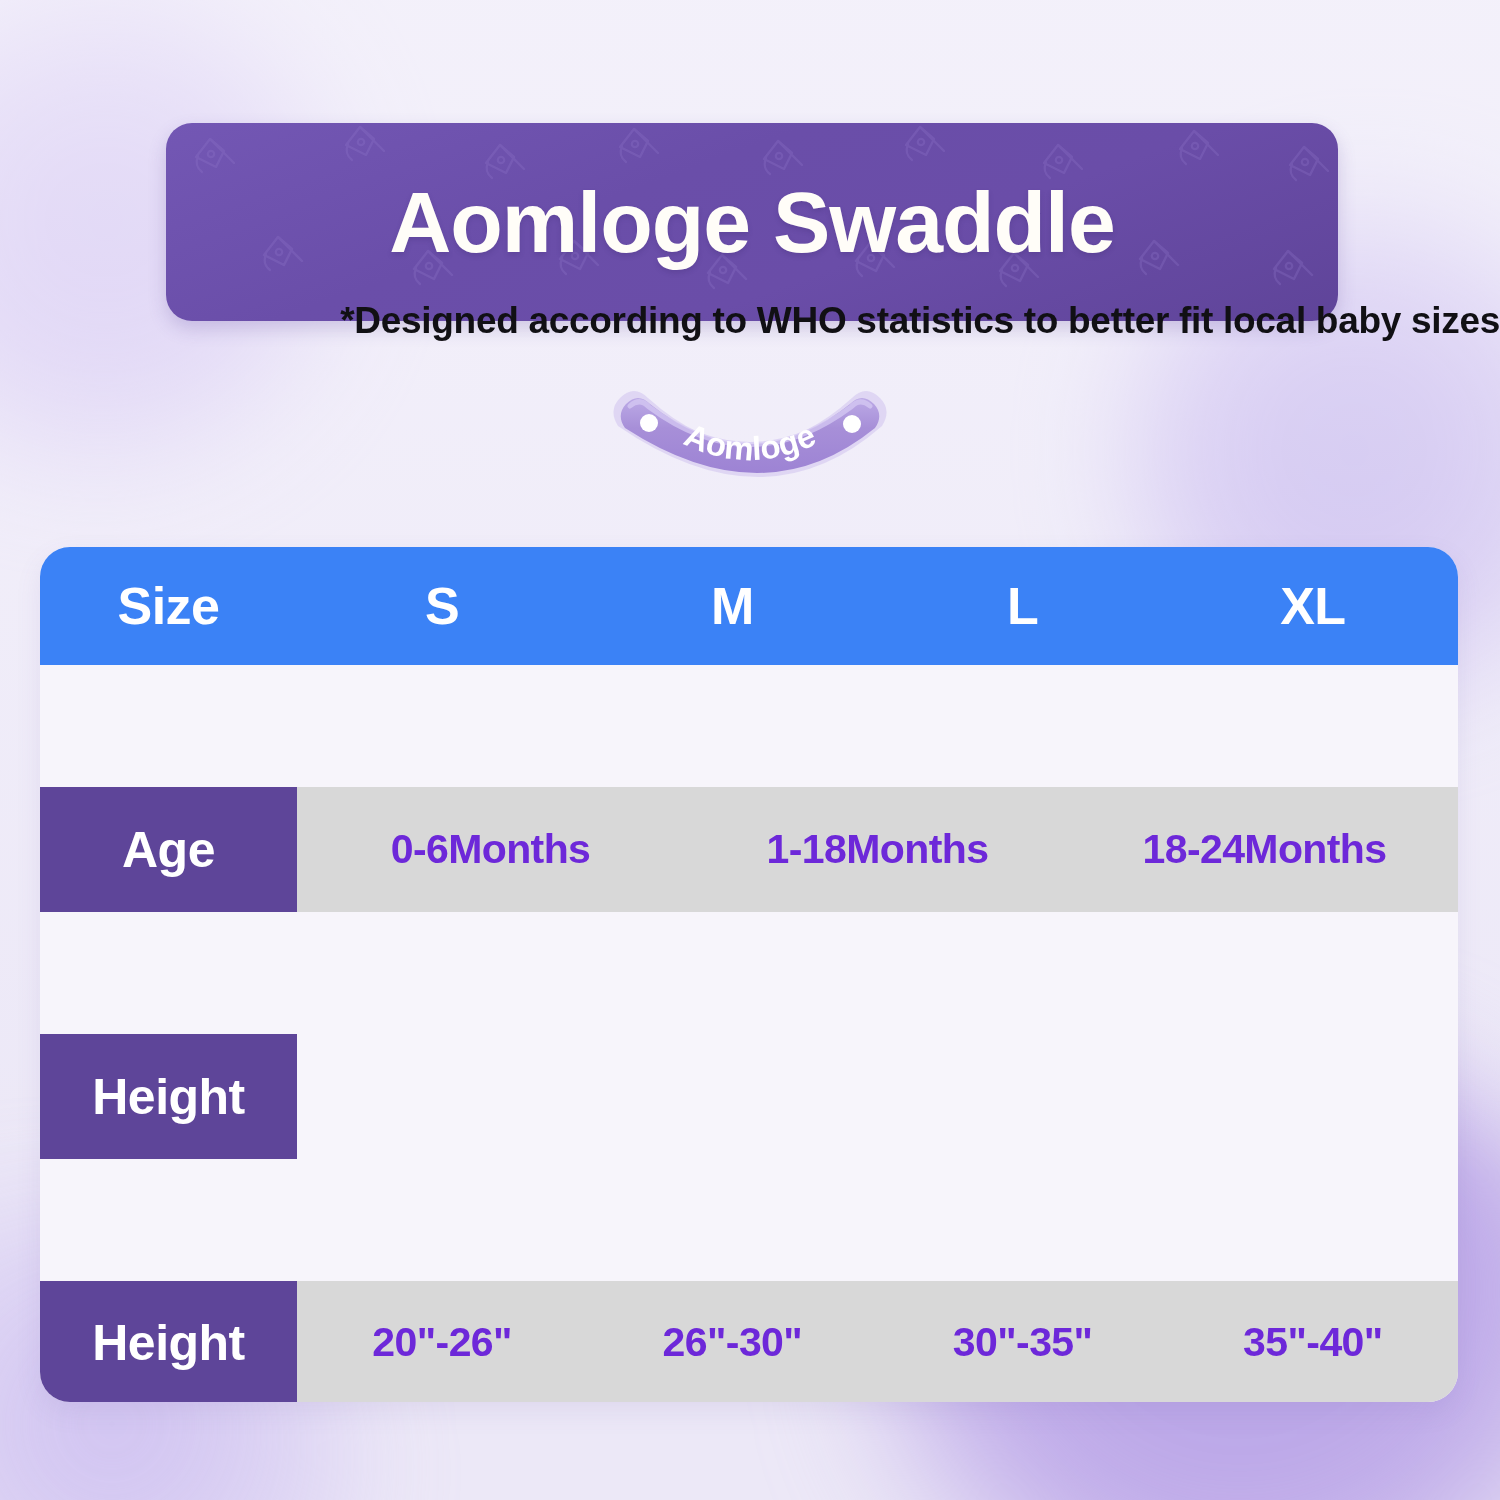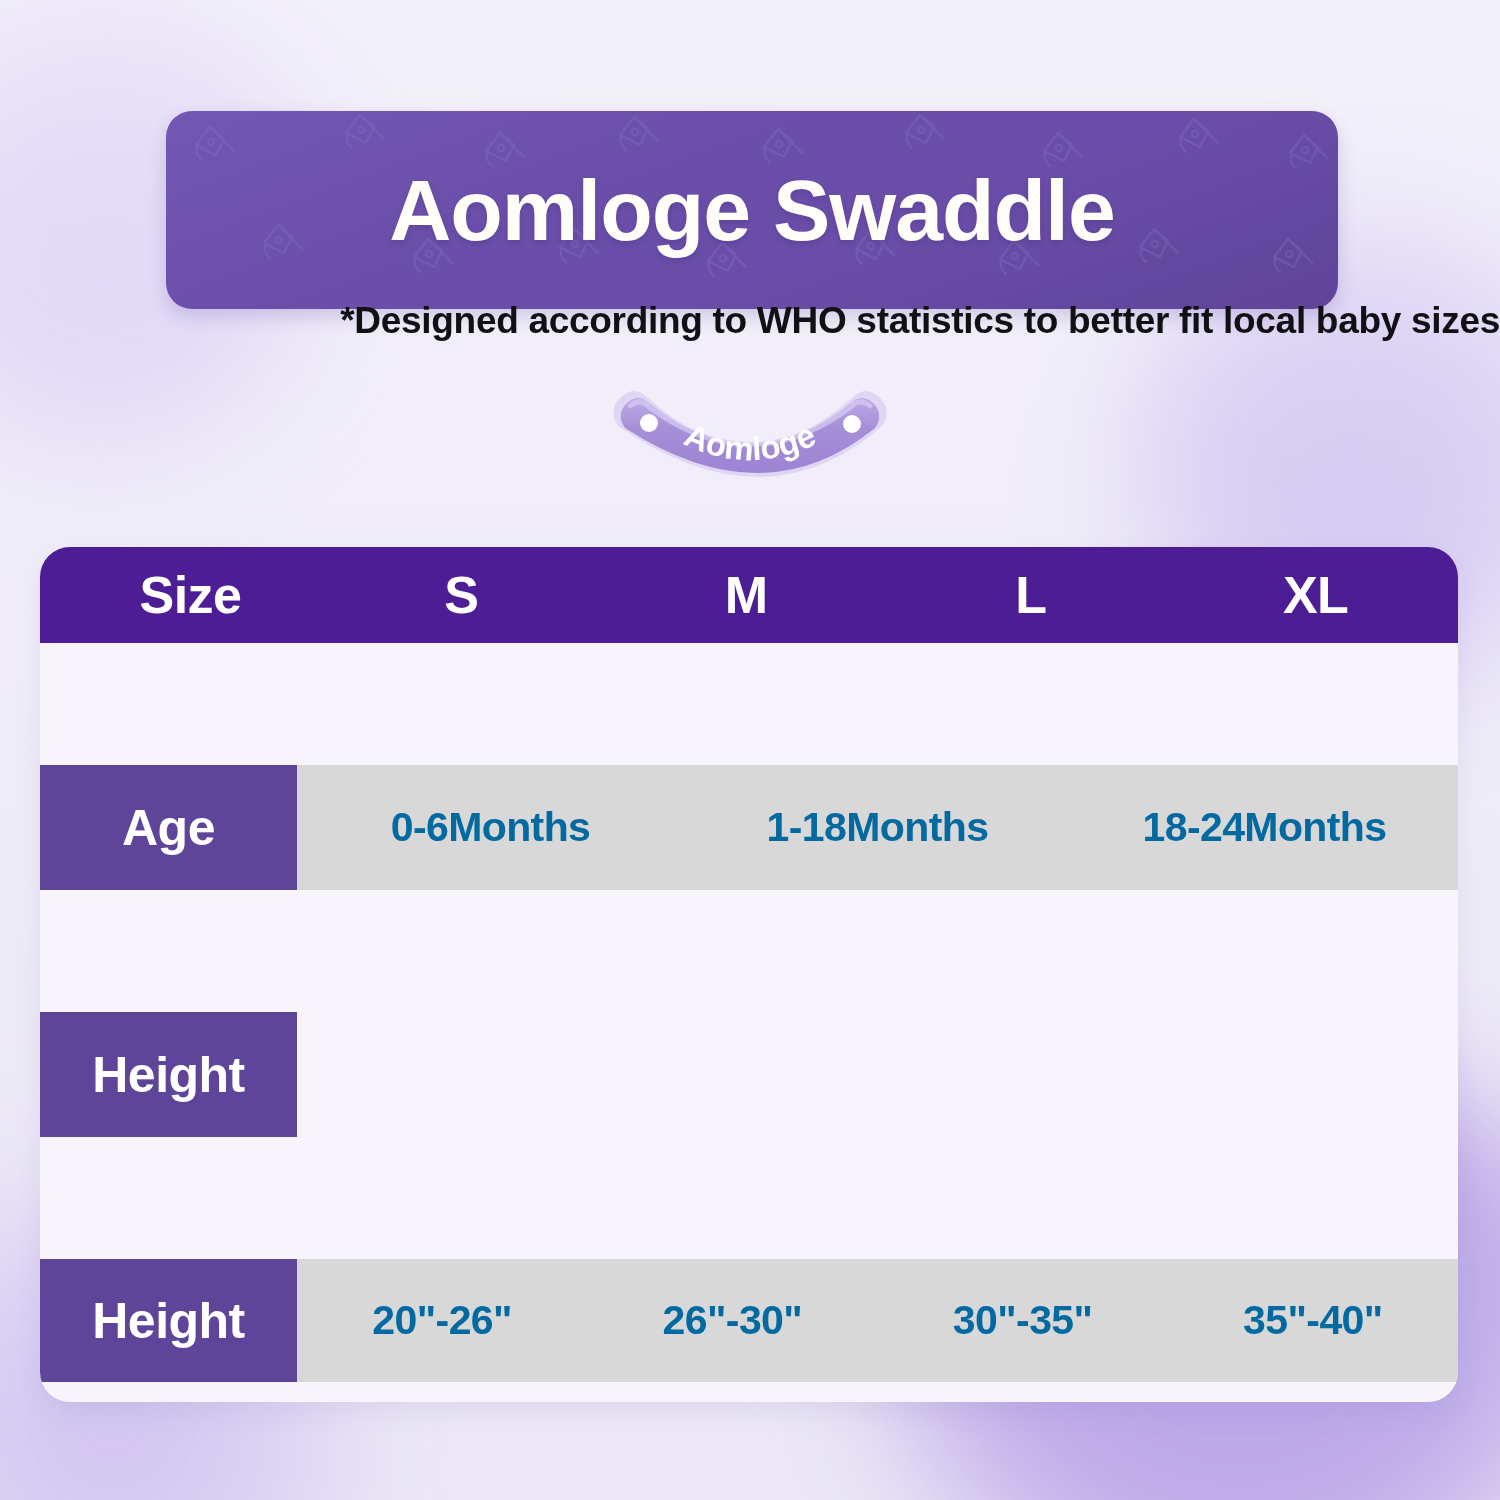--- a/index.html
+++ b/index.html
@@ -63,21 +63,21 @@
   .page {
     position: relative;
     z-index: 2;
     width: 1500px;
     height: 1500px;
   }
 
   
   .banner {
     position: absolute;
-    left: 166px; top: 111px;
+    left: 166px; top: 123px;
     width: 1172px; height: 198px;
     border-radius: 26px;
     background:
       linear-gradient(160deg, #7357b4 0%, #6a4ea9 38%, #6a4da8 62%, #5f4499 100%);
     box-shadow: 0 8px 18px rgba(93,67,153,.22);
     overflow: hidden;
   }
   .banner-pattern {
     position: absolute;
     inset: 0;
@@ -124,23 +124,22 @@
     border-radius: 30px;
     overflow: hidden;
     background: #f7f5fb;
     box-shadow: 0 10px 26px rgba(110,88,170,.10);
   }
   .row {
     display: flex;
     width: 100%;
   }
   .row-header {
-    height: 96px;
-    background: #4c1d95;
-    padding-left: 22px;
+    height: 118px;
+    background: #3b82f6;
   }
   .row-spacer {
     height: 122px;
     background: #f7f5fb;
   }
   .row-data {
     height: 125px;
   }
   .row-data.last { height: 123px; }
 
@@ -163,21 +162,21 @@
   }
   .row-data .cells { background: #d8d8d8; }
 
   .cell {
     flex: 1 1 0;
     display: flex;
     align-items: center;
     justify-content: center;
     font-size: 41px;
     font-weight: 700;
-    color: #0369a1;
+    color: #6d28d9;
     letter-spacing: -.6px;
   }
   .row-header .cell {
     color: #ffffff;
     font-size: 52px;
   }
 </style>
 </head>
 <body>
 

